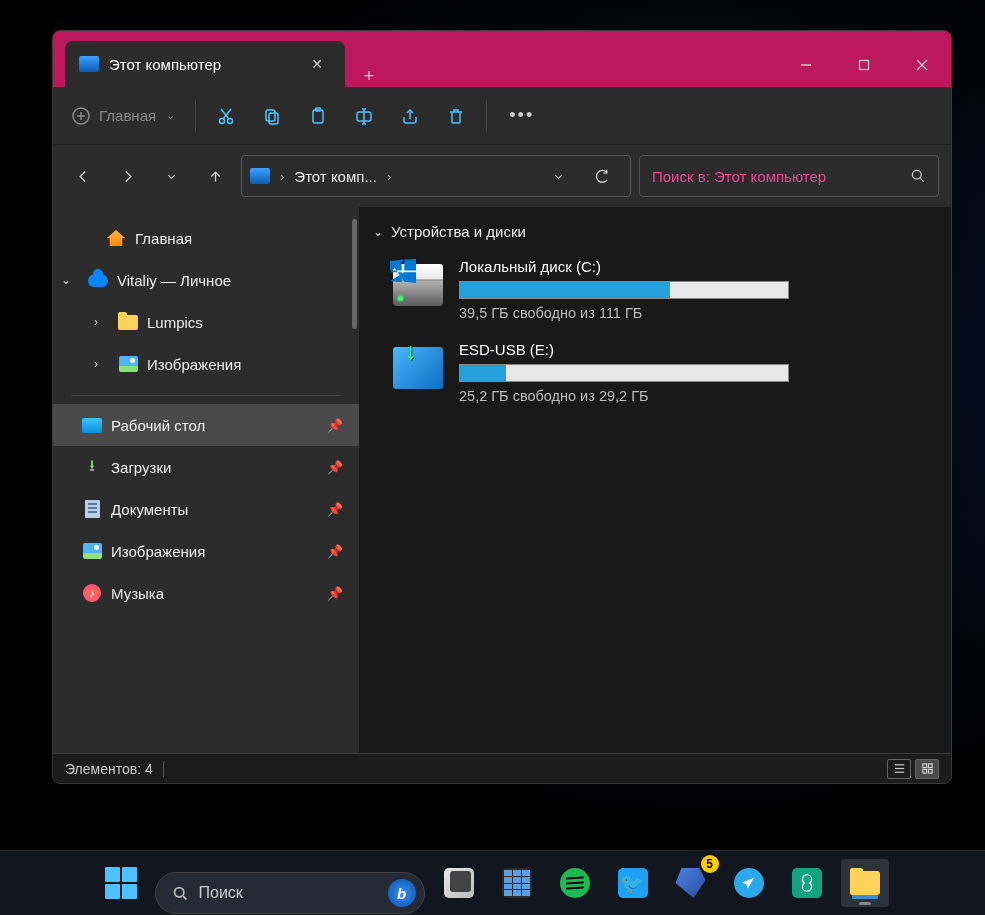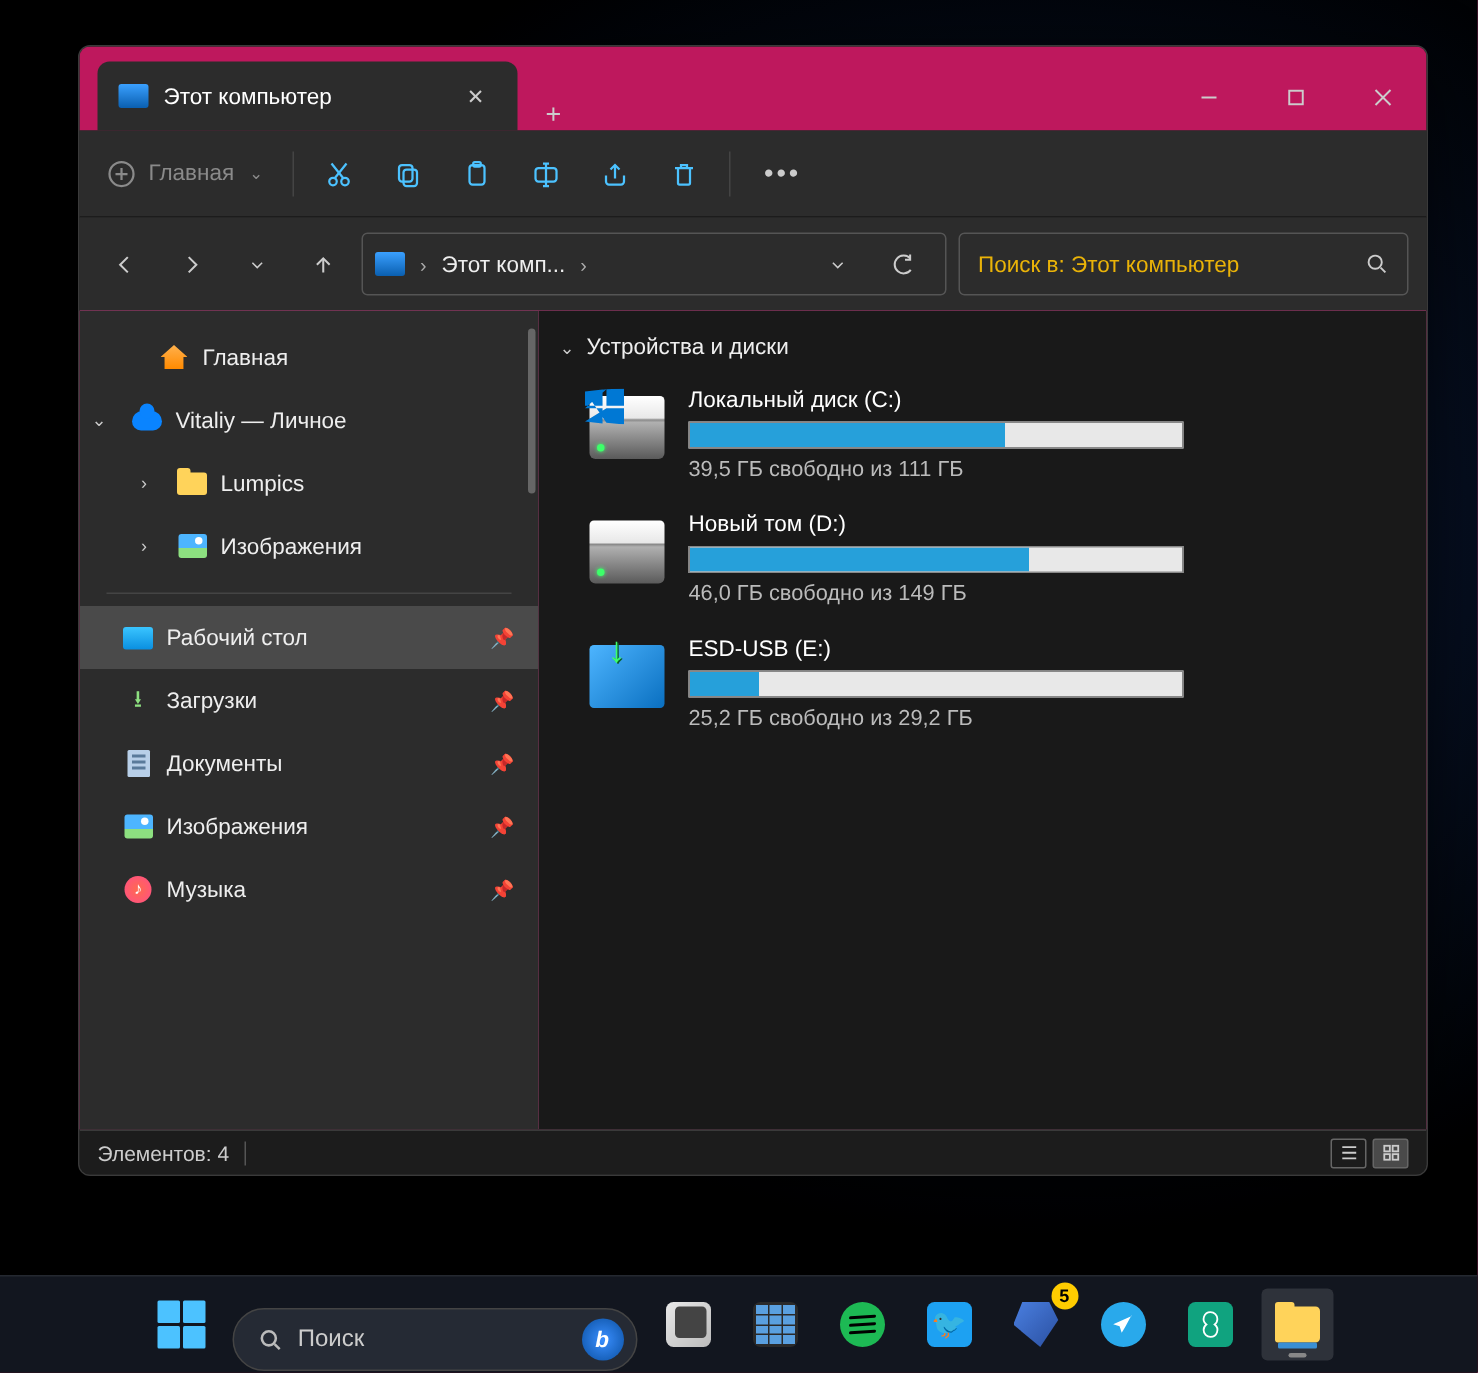--- a/index.html
+++ b/index.html
@@ -31,21 +31,21 @@
   .nbtn { width: 36px; height: 36px; display: flex; align-items: center; justify-content: center; color: #ccc; border-radius: 4px; }
   .nbtn svg { width: 17px; height: 17px; stroke: currentColor; fill: none; stroke-width: 1.6; }
   .nbtn.small svg { width: 13px; height: 13px;}
   .crumb { flex: 1; height: 42px; border: 1px solid #555; border-radius: 4px; display: flex; align-items: center; padding: 0 8px; gap: 6px; background: #2c2c2c; }
   .crumb-icon { width: 20px; height: 16px; background: linear-gradient(180deg,#3aa0ff,#0a5fb0); border-radius: 2px; }
   .crumb-sep { color: #aaa; font-size: 13px; padding: 0 4px; }
   .crumb-text { color: #eee; font-size: 15px; }
   .crumb-chev { margin-left: auto; }
   .reload { width: 40px; }
   .search { width: 300px; height: 42px; border: 1px solid #555; border-radius: 4px; display: flex; align-items: center; padding: 0 12px; background: #2c2c2c; }
-  .search-text { color: #eab308; font-size: 15px; flex: 1; }
+  .search-text { color: #ec4899; font-size: 15px; flex: 1; }
   .search svg { width: 16px; height: 16px; stroke: #ccc; fill: none; stroke-width: 1.6;}
   
   .body { flex: 1; display: flex; background: #ec4899; overflow: hidden; }
   
   .sidebar { width: 306px; background: #2c2c2c; padding: 10px 0; overflow: hidden; position: relative; }
   .sb-scroll { position: absolute; right: 2px; top: 12px; width: 5px; height: 110px; background: #666; border-radius: 3px; }
   .sb-item { height: 42px; display: flex; align-items: center; padding: 0 12px 0 0; gap: 8px; color: #eee; font-size: 15px; }
   .sb-item.sel { background: #4a4a4a; }
   .sb-chev { width: 26px; text-align: center; font-size: 12px; color: #ccc; }
   .sb-spacer { width: 26px; }
@@ -344,33 +344,20 @@
           </div>
         <div class="drive-info">
           <div class="drive-name">Локальный диск (C:)</div>
           <div class="drive-bar">
               <div class="drive-fill" style="width:64%"></div>
             </div>
           <div class="drive-sub">39,5 ГБ свободно из 111 ГБ</div>
         </div>
       </div>
 
-      <div class="drive">
-        <div class="drive-icon">
-            <div class="hdd"></div>
-            <div class="hdd-dot"></div>
-          </div>
-        <div class="drive-info">
-          <div class="drive-name">Новый том (D:)</div>
-          <div class="drive-bar">
-              <div class="drive-fill" style="width:69%"></div>
-            </div>
-          <div class="drive-sub">46,0 ГБ свободно из 149 ГБ</div>
-        </div>
-      </div>
 
       <div class="drive">
         <div class="drive-icon">
             <div class="usb-ico"></div>
           </div>
         <div class="drive-info">
           <div class="drive-name">ESD-USB (E:)</div>
           <div class="drive-bar">
               <div class="drive-fill" style="width:14%"></div>
             </div>

